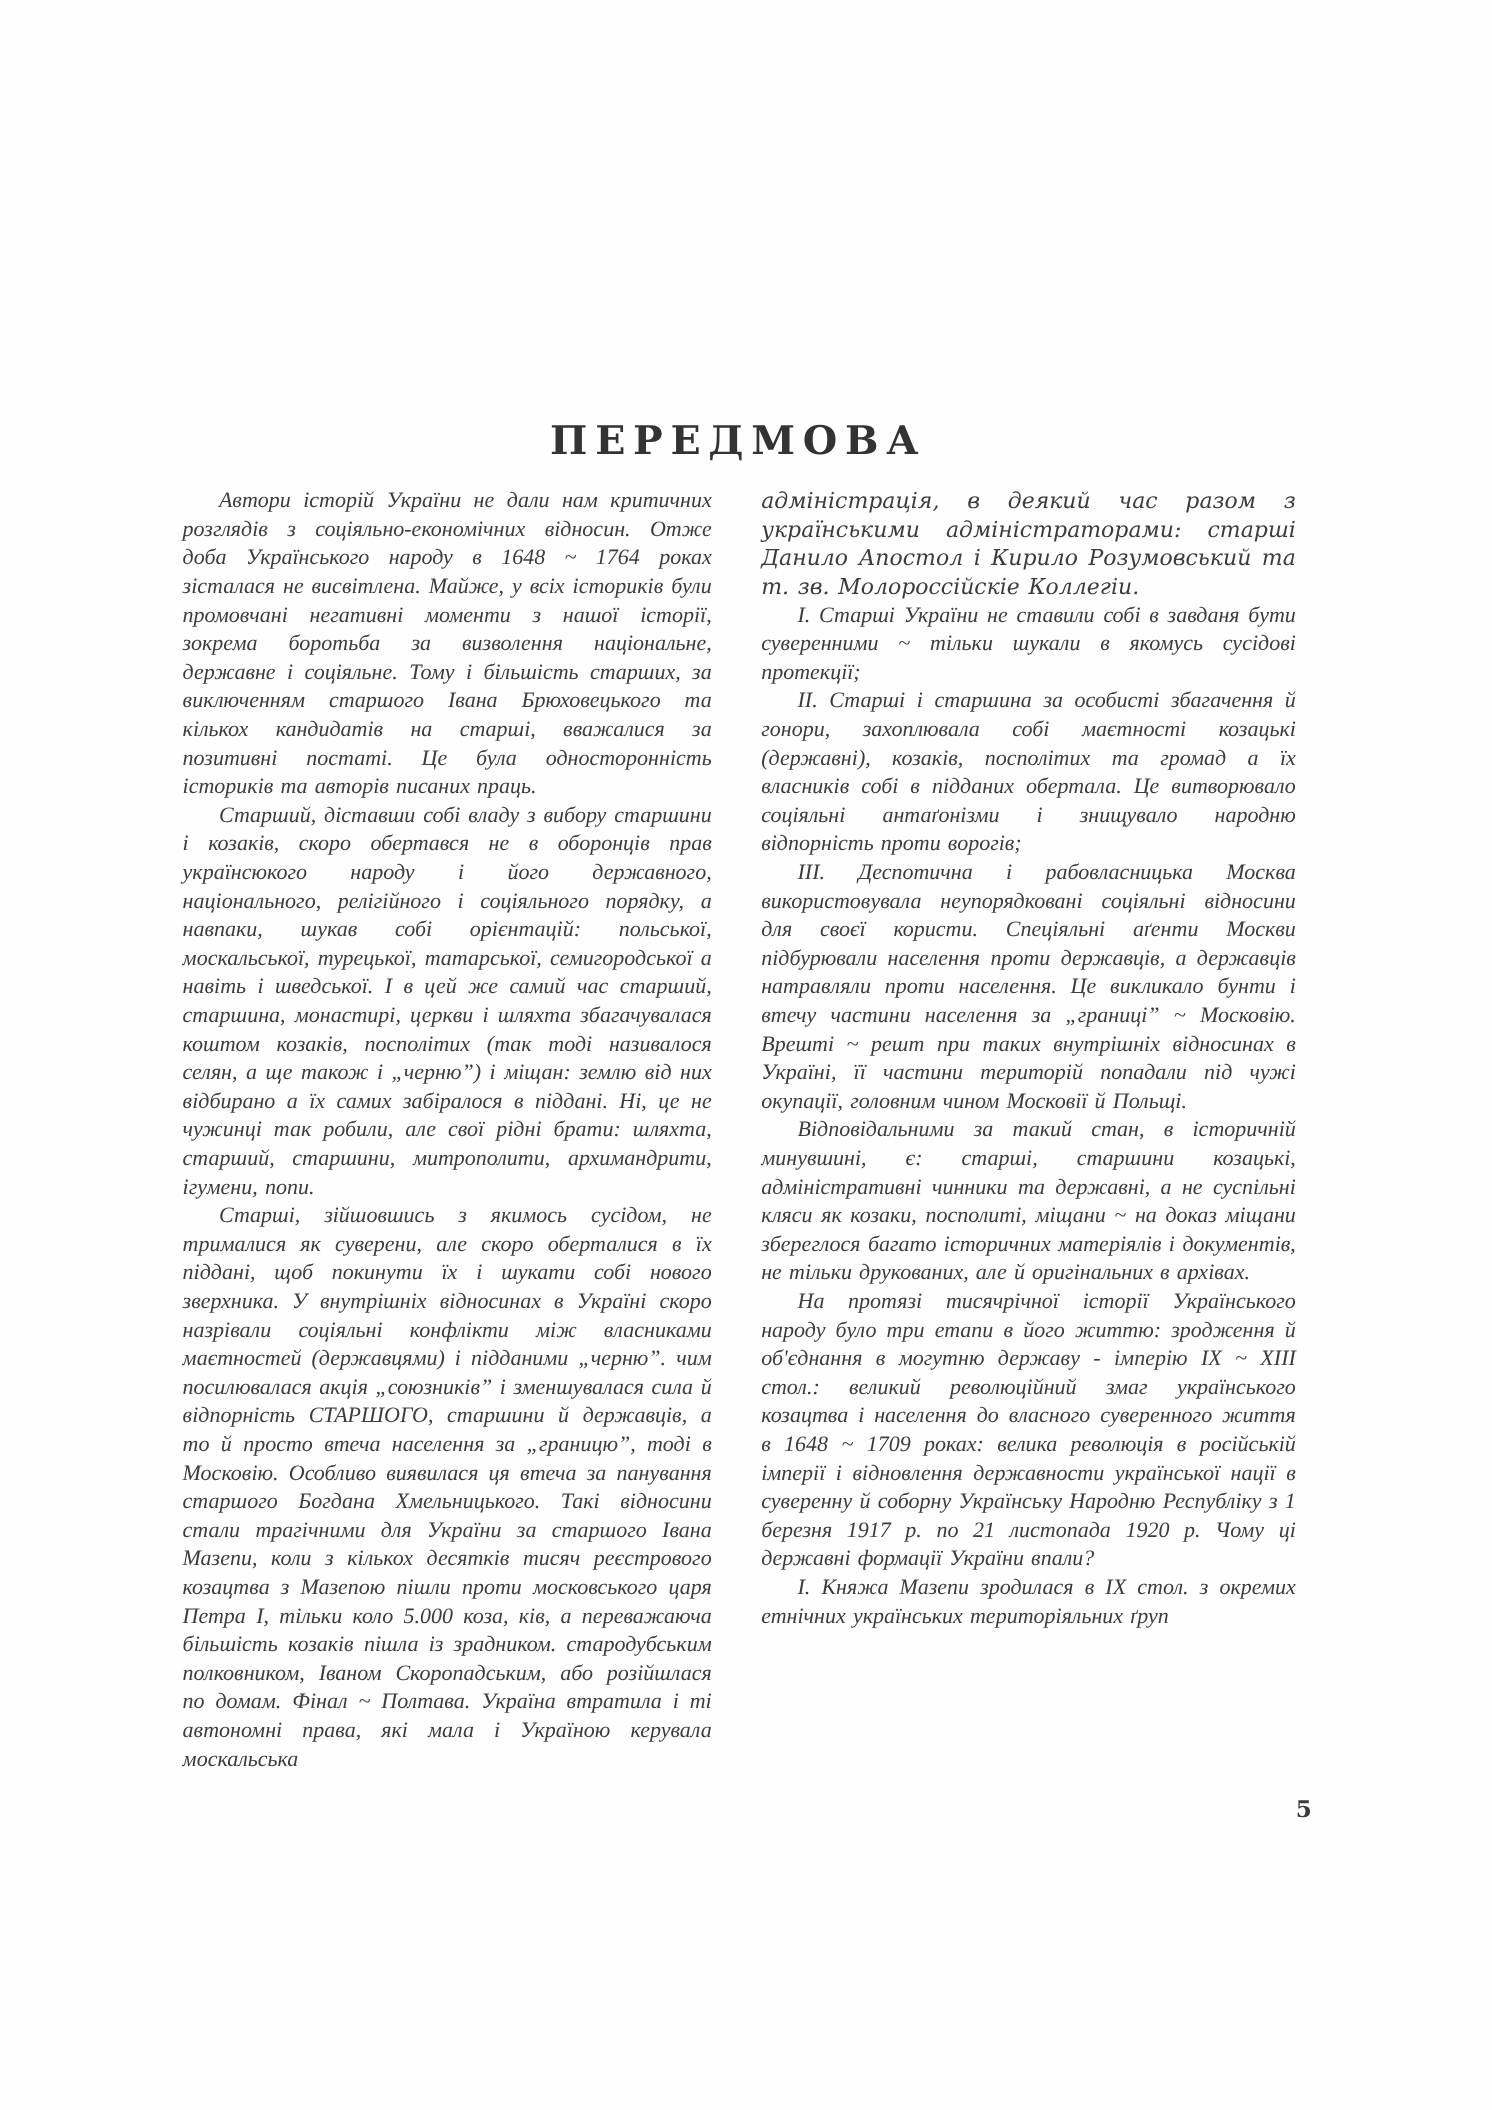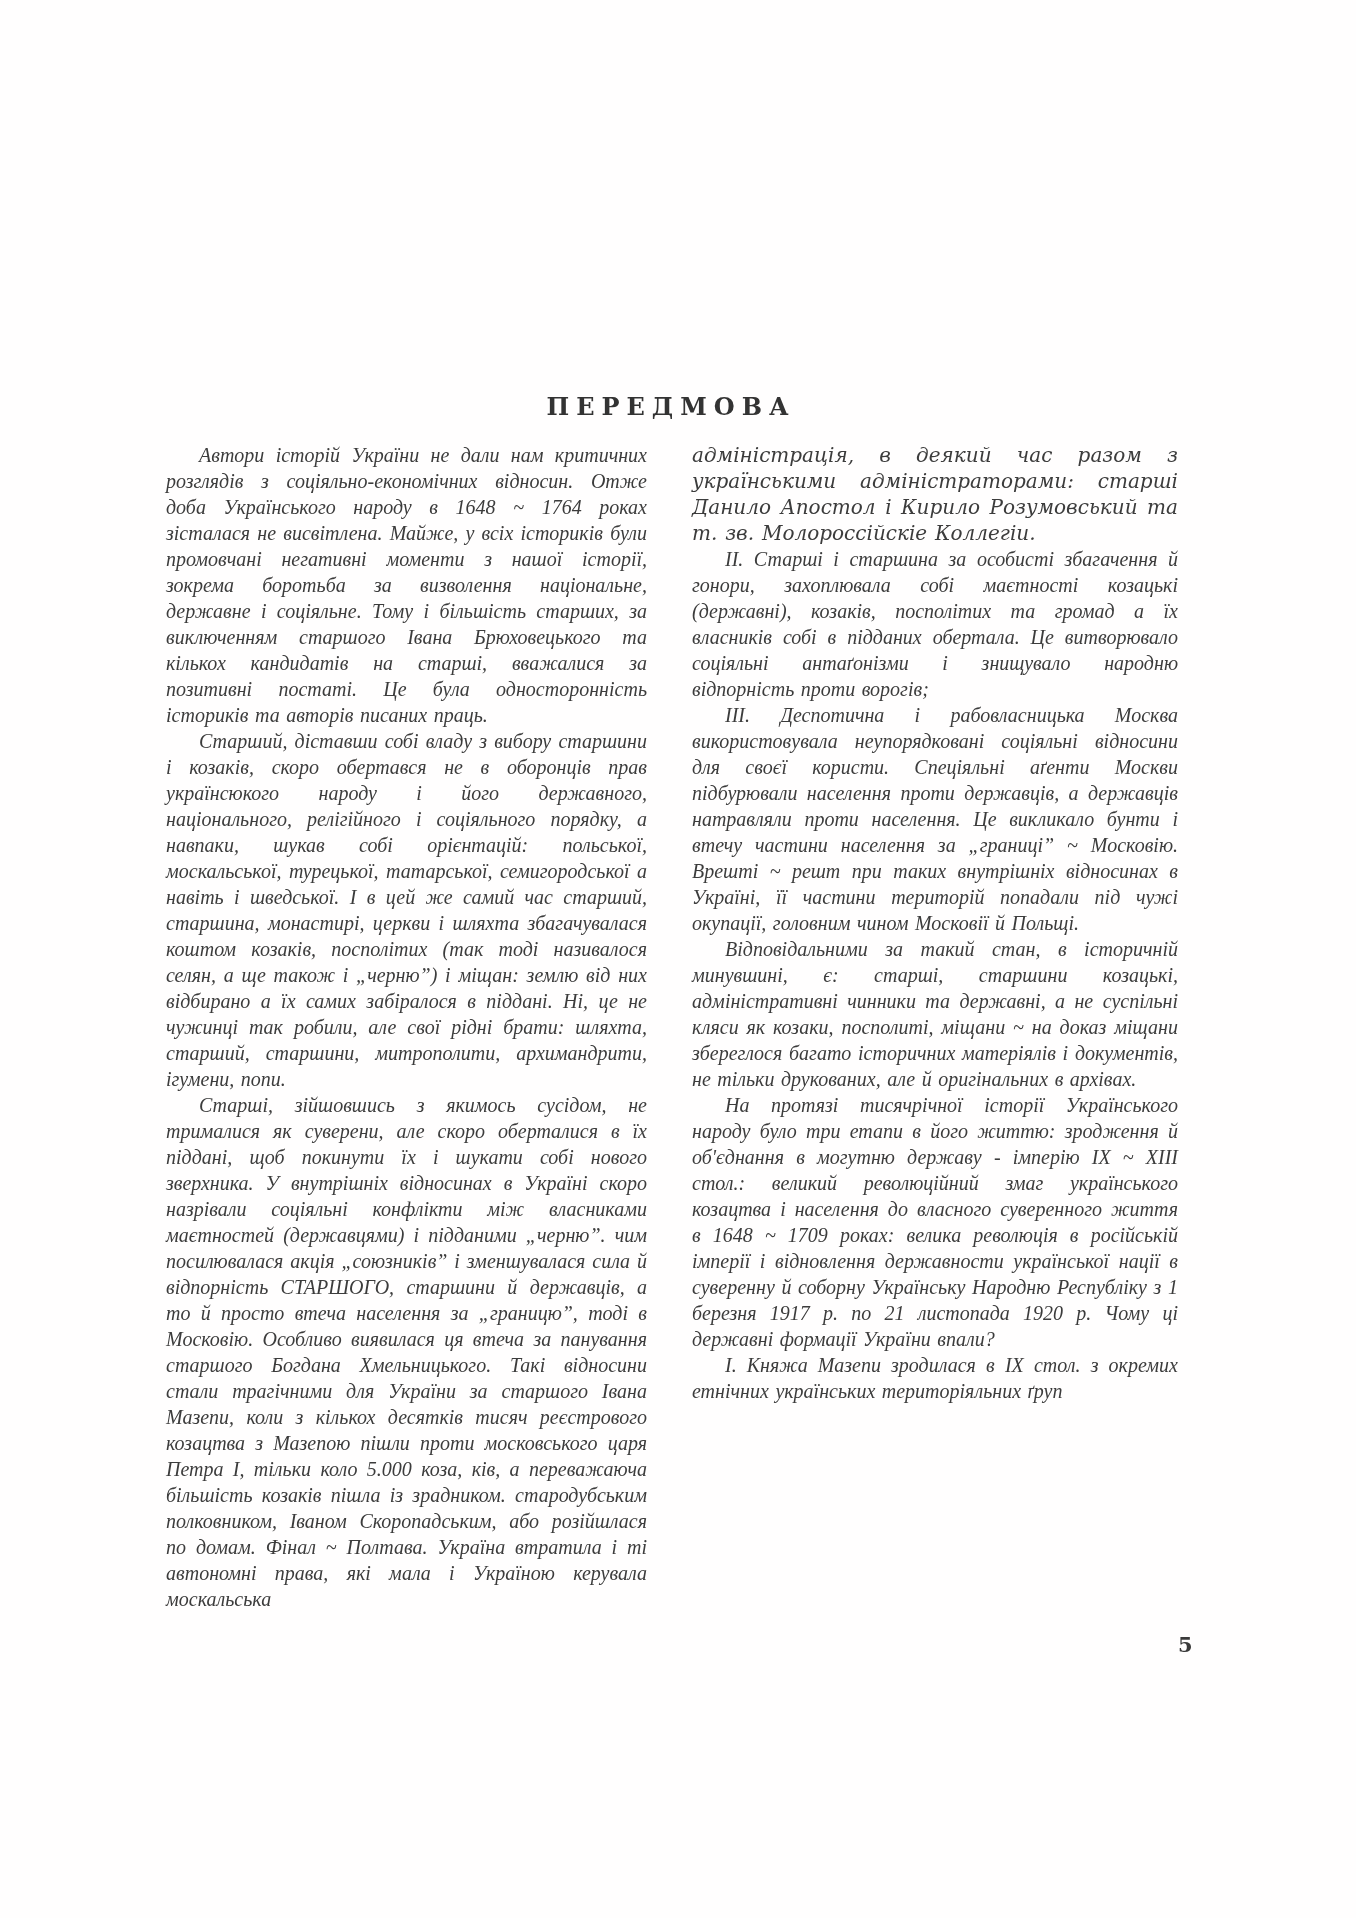--- a/index.html
+++ b/index.html
@@ -23,25 +23,25 @@
   }
   .title-row {
     position: absolute;
     left: 165px;
     top: 380px;
     width: 1012px;
     text-align: center;
   }
   .title {
     display: inline-block;
-    margin: 12px;
+    margin: 0;
     font-family: "DejaVu Serif", serif;
     font-weight: bold;
     font-style: normal;
-    font-size: 24px;
+    font-size: 36px;
     letter-spacing: 7px;
     color: #333333;
   }
   .column {
     position: absolute;
     top: 442px;
     font-style: italic;
     font-size: 20px;
     line-height: 26px;
     color: #3c3c3c;
@@ -72,20 +72,21 @@
   <div class="title-row">
     <h1 class="title">ПЕРЕДМОВА</h1>
   </div>
   <div class="column column-left">
       <p class="para indent">Автори історій України не дали нам критичних розглядів з соціяльно-економічних відносин. Отже доба Українського народу в 1648 ~ 1764 роках зісталася не висвітлена. Майже, у всіх істориків були промовчані негативні моменти з нашої історії, зокрема боротьба за визволення національне, державне і соціяльне. Тому і більшість старших, за виключенням старшого Івана Брюховецького та кількох кандидатів на старші, вважалися за позитивні постаті. Це була односторонність істориків та авторів писаних праць.</p>
       <p class="para indent">Старший, діставши собі владу з вибору старшини і козаків, скоро обертався не в оборонців прав українсюкого народу і його державного, національного, релігійного і соціяльного порядку, а навпаки, шукав собі орієнтацій: польської, москальської, турецької, татарської, семигородської а навіть і шведської. І в цей же самий час старший, старшина, монастирі, церкви і шляхта збагачувалася коштом козаків, посполітих (так тоді називалося селян, а ще також і „черню”) і міщан: землю від них відбирано а їх самих забіралося в піддані. Ні, це не чужинці так робили, але свої рідні брати: шляхта, старший, старшини, митрополити, архимандрити, ігумени, попи.</p>
       <p class="para indent">Старші, зійшовшись з якимось сусідом, не трималися як суверени, але скоро оберталися в їх піддані, щоб покинути їх і шукати собі нового зверхника. У внутрішніх відносинах в Україні скоро назрівали соціяльні конфлікти між власниками маєтностей (державцями) і підданими „черню”. чим посилювалася акція „союзників” і зменшувалася сила й відпорність СТАРШОГО, старшини й державців, а то й просто втеча населення за „границю”, тоді в Московію. Особливо виявилася ця втеча за панування старшого Богдана Хмельницького. Такі відносини стали трагічними для України за старшого Івана Мазепи, коли з кількох десятків тисяч реєстрового козацтва з Мазепою пішли проти московського царя Петра І, тільки коло 5.000 коза, ків, а переважаюча більшість козаків пішла із зрадником. стародубським полковником, Іваном Скоропадським, або розійшлася по домам. Фінал ~ Полтава. Україна втратила і ті автономні права, які мала і Україною керувала москальська</p>
     </div>
   <div class="column column-right">
       <p class="para">адміністрація, в деякий час разом з українськими адміністраторами: старші Данило Апостол і Кирило Розумовський та т. зв. Молороссійскіе Коллегіи.</p>
+      <p class="para indent">І. Старші України не ставили собі в завданя бути суверенними ~ тільки шукали в якомусь сусідові протекції;</p>
       <p class="para indent">ІІ. Старші і старшина за особисті збагачення й гонори, захоплювала собі маєтності козацькі (державні), козаків, посполітих та громад а їх власників собі в підданих обертала. Це витворювало соціяльні антаґонізми і знищувало народню відпорність проти ворогів;</p>
       <p class="para indent">ІІІ. Деспотична і рабовласницька Москва використовувала неупорядковані соціяльні відносини для своєї користи. Спеціяльні аґенти Москви підбурювали населення проти державців, а державців натравляли проти населення. Це викликало бунти і втечу частини населення за „границі” ~ Московію. Врешті ~ решт при таких внутрішніх відносинах в Україні, її частини територій попадали під чужі окупації, головним чином Московії й Польщі.</p>
       <p class="para indent">Відповідальними за такий стан, в історичній минувшині, є: старші, старшини козацькі, адміністративні чинники та державні, а не суспільні кляси як козаки, посполиті, міщани ~ на доказ міщани збереглося багато історичних матеріялів і документів, не тільки друкованих, але й оригінальних в архівах.</p>
       <p class="para indent">На протязі тисячрічної історії Українського народу було три етапи в його життю: зродження й об'єднання в могутню державу - імперію IX ~ XIII стол.: великий революційний змаг українського козацтва і населення до власного суверенного життя в 1648 ~ 1709 роках: велика революція в російській імперії і відновлення державности української нації в суверенну й соборну Українську Народню Республіку з 1 березня 1917 р. по 21 листопада 1920 р. Чому ці державні формації України впали?</p>
       <p class="para indent">І. Княжа Мазепи зродилася в IX стол. з окремих етнічних українських територіяльних ґруп</p>
     </div>
   <div class="page-number">5</div>
 </div>
 
 </body></html>

